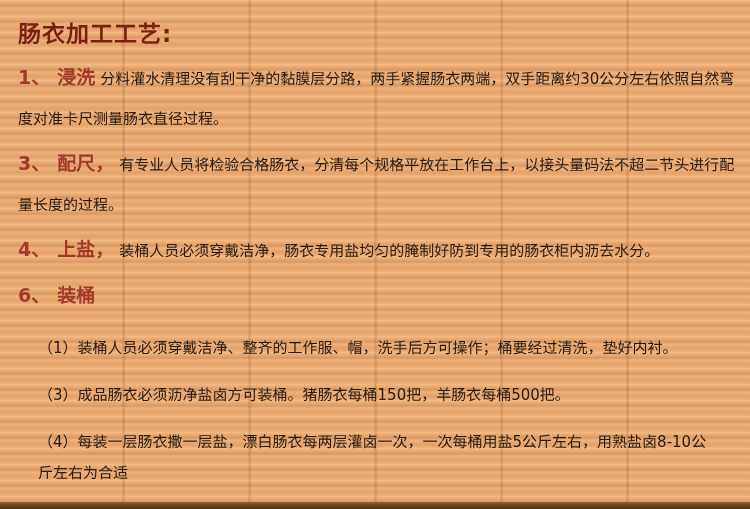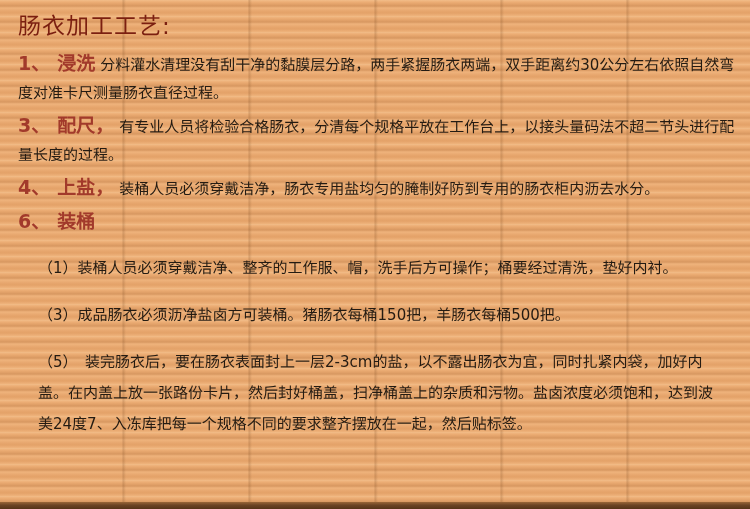--- a/index.html
+++ b/index.html
@@ -30,28 +30,28 @@
         rgba(255,228,185,0.05) 2px,
         rgba(150,90,40,0.10)   4px,
         rgba(150,90,40,0.24)   6px,
         rgba(255,228,185,0.14) 8px,
         rgba(150,90,40,0.06)  11px,
         rgba(190,120,60,0.18) 13px,
         rgba(255,225,180,0.16) 16px);
   }
   .title {
     font-size: 23px;
-    font-weight: normal;
+    font-weight: bold;
     color: #7b1f10;
-    margin: 2px 0 8px 0;
+    margin: 10px 0 8px 0;
     letter-spacing: 1px;
   }
   .step {
     font-size: 15px;
-    line-height: 28px;
+    line-height: 40px;
     color: #241b12;
     margin: 0 0 4px 0;
   }
   .step .num,
   .step .kw {
     color: #a23a2b;
     font-size: 19px;
     font-weight: bold;
   }
   .step .num { margin-right: 7px; }
@@ -88,17 +88,18 @@
 
     <p class="step"><span class="num">4、</span><span class="kw">上盐，</span><span class="desc">装桶人员必须穿戴洁净，肠衣专用盐均匀的腌制好防到专用的肠衣柜内沥去水分。</span></p>
 
 
     <p class="step"><span class="num">6、</span><span class="kw">装桶</span><span class="desc"></span></p>
   </div>
 
   <div class="rules">
     <p class="rule">（1）装桶人员必须穿戴洁净、整齐的工作服、帽，洗手后方可操作；桶要经过清洗，垫好内衬。</p>
     <p class="rule">（3）成品肠衣必须沥净盐卤方可装桶。猪肠衣每桶150把，羊肠衣每桶500把。</p>
+    <p class="rule">（4）每装一层肠衣撒一层盐，漂白肠衣每两层灌卤一次，一次每桶用盐5公斤左右，用熟盐卤8-10公斤左右为合适</p>
     <p class="rule">（5）　装完肠衣后，要在肠衣表面封上一层2-3cm的盐，以不露出肠衣为宜，同时扎紧内袋，加好内盖。在内盖上放一张路份卡片，然后封好桶盖，扫净桶盖上的杂质和污物。盐卤浓度必须饱和，达到波美24度7、入冻库把每一个规格不同的要求整齐摆放在一起，然后贴标签。</p>
   </div>
 
   <div class="wood-edge"></div>
 </div>
 
 </body></html>

